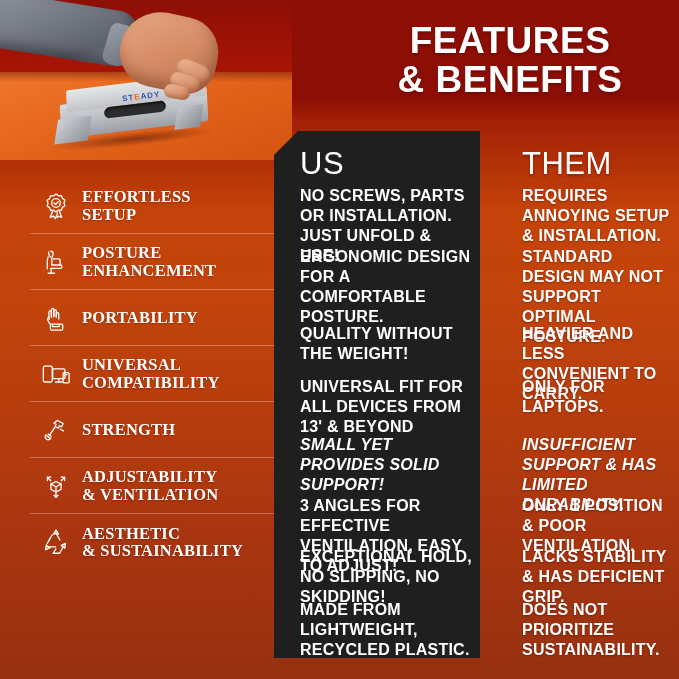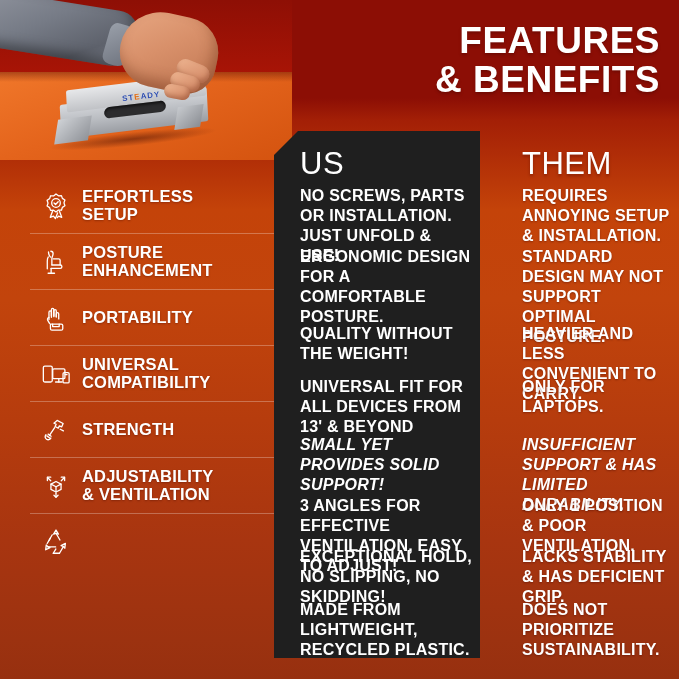--- a/index.html
+++ b/index.html
@@ -110,40 +110,41 @@
   .ph-logo i{ font-style:normal; color:#e06a12; }
   .ph-shadow{
     position:absolute; left:48px; top:132px; width:170px; height:14px;
     background:radial-gradient(ellipse at center,rgba(80,20,5,.55),rgba(80,20,5,0) 70%);
     transform:rotate(-6deg);
   }
 
   
   #title{
     position:absolute; left:360px; top:22px; width:300px;
-    text-align:right;
+    text-align:center;
     color:#fff;
     font-weight:900;
     font-size:37px;
     line-height:1.05;
     letter-spacing:0.5px;
     text-transform:uppercase;
     font-stretch:condensed;
     text-shadow:0 2px 3px rgba(60,5,0,.35);
   }
   #title .l2{ display:block; white-space:nowrap; }
 
   
   #features{
     position:absolute; left:30px; top:178px; width:244px;
   }
   .feat{
     display:flex; align-items:center;
     height:56px;
     border-bottom:1px solid rgba(255,255,255,.28);
+    font-family:Liberation Serif, serif;
   }
   .feat:last-child{ border-bottom:none; }
   .feat-icon{
     width:52px; flex:0 0 52px;
     display:flex; align-items:center; justify-content:center;
   }
   .feat-icon svg{ display:block; }
   .feat-label{
     color:#fff;
     font-weight:900;
@@ -331,20 +332,21 @@
           <path d="M12 8.3l-3.4 5.8"></path>
           <path d="M5.6 19.2l-.6 5.1 4.6-2.3-2.4-1z"></path>
           <path d="M7.2 21.1l8.4.1"></path>
           <path d="M6.6 17.6l3.4-5.8"></path>
           <path d="M25.4 22.6l.6-5.1-4.6 2.3 2.4 1z"></path>
           <path d="M24 20.7l-4.3 7.3"></path>
           <path d="M19.7 28h-6.6"></path>
           <path d="M13.1 28l2.8-4.6"></path>
         </svg>
       </span>
+      <span class="feat-label">AESTHETIC<br>&amp; SUSTAINABILITY</span>
     </div>
 
   </div>
 
   <div id="uspanel"></div>
 
   <div class="colhead" id="us-head">US</div>
   <div class="colhead" id="them-head">THEM</div>
 
   <div class="col" id="us-col">

